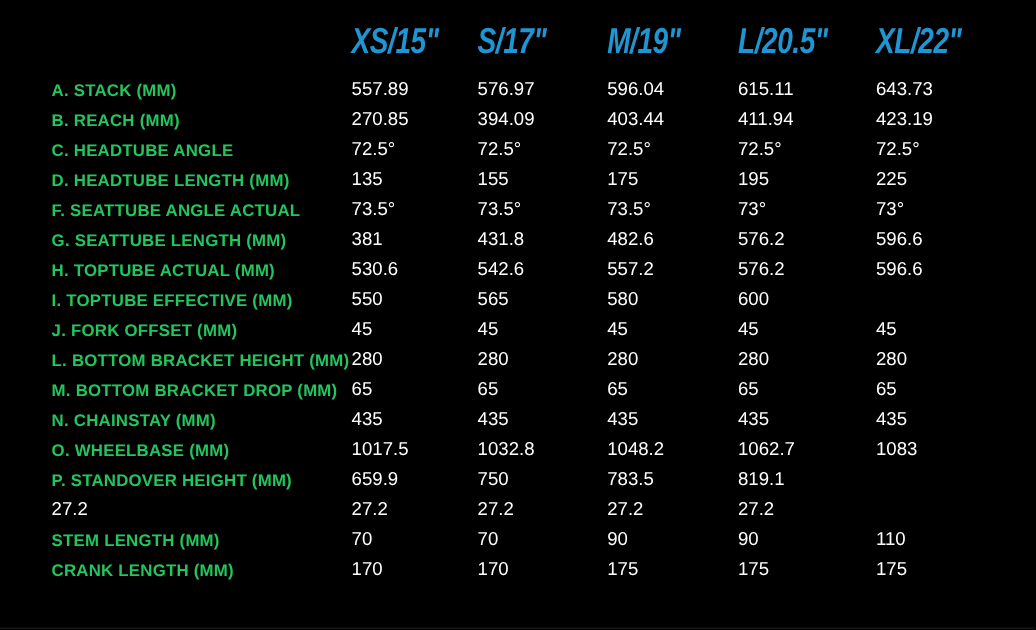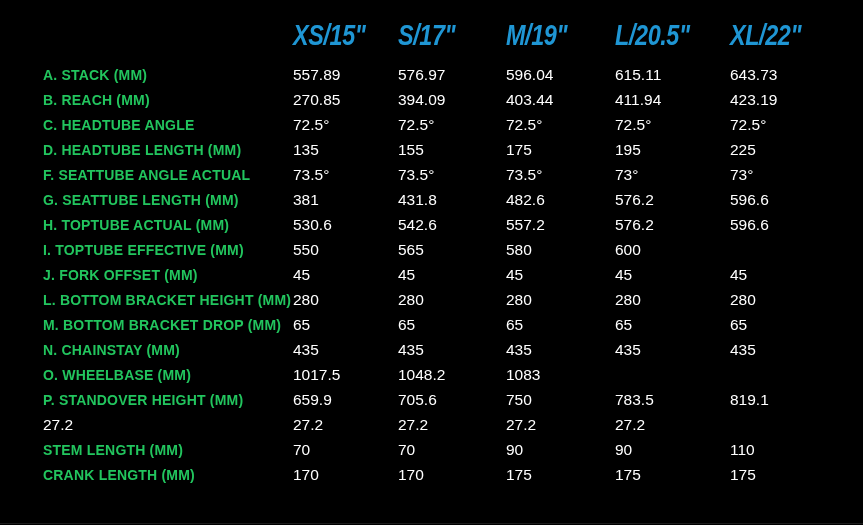--- a/index.html
+++ b/index.html
@@ -195,28 +195,29 @@
     <div class="value-cell">435</div>
     <div class="value-cell">435</div>
     <div class="value-cell">435</div>
     <div class="value-cell">435</div>
     <div class="value-cell">435</div>
   </div>
 
   <div class="row data-row">
     <div class="label-cell">O. WHEELBASE (MM)</div>
     <div class="value-cell">1017.5</div>
+    <div class="value-cell">1032.8</div>
     <div class="value-cell">1048.2</div>
+    <div class="value-cell">1062.7</div>
     <div class="value-cell">1083</div>
   </div>
 
   <div class="row data-row">
     <div class="label-cell">P. STANDOVER HEIGHT (MM)</div>
     <div class="value-cell">659.9</div>
-    <div class="value-cell">705.6</div>
     <div class="value-cell">750</div>
     <div class="value-cell">783.5</div>
     <div class="value-cell">819.1</div>
   </div>
 
   <div class="row data-row">
     <div class="value-cell">27.2</div>
     <div class="value-cell">27.2</div>
     <div class="value-cell">27.2</div>
     <div class="value-cell">27.2</div>

